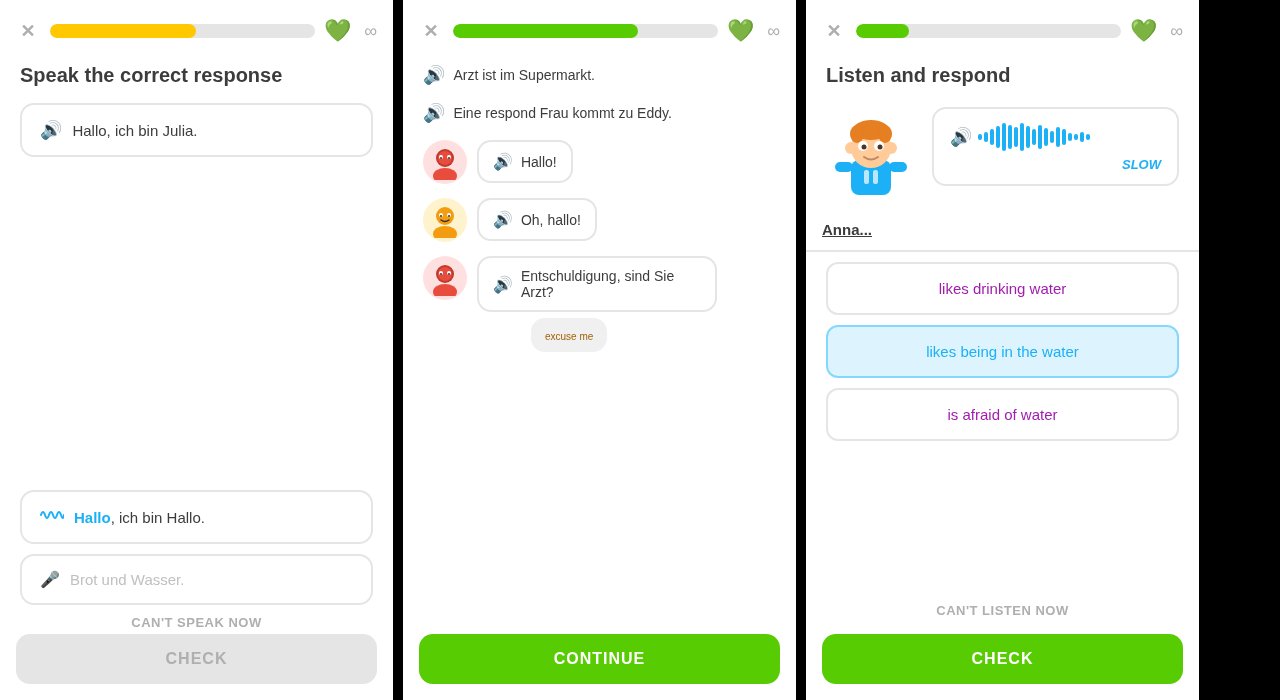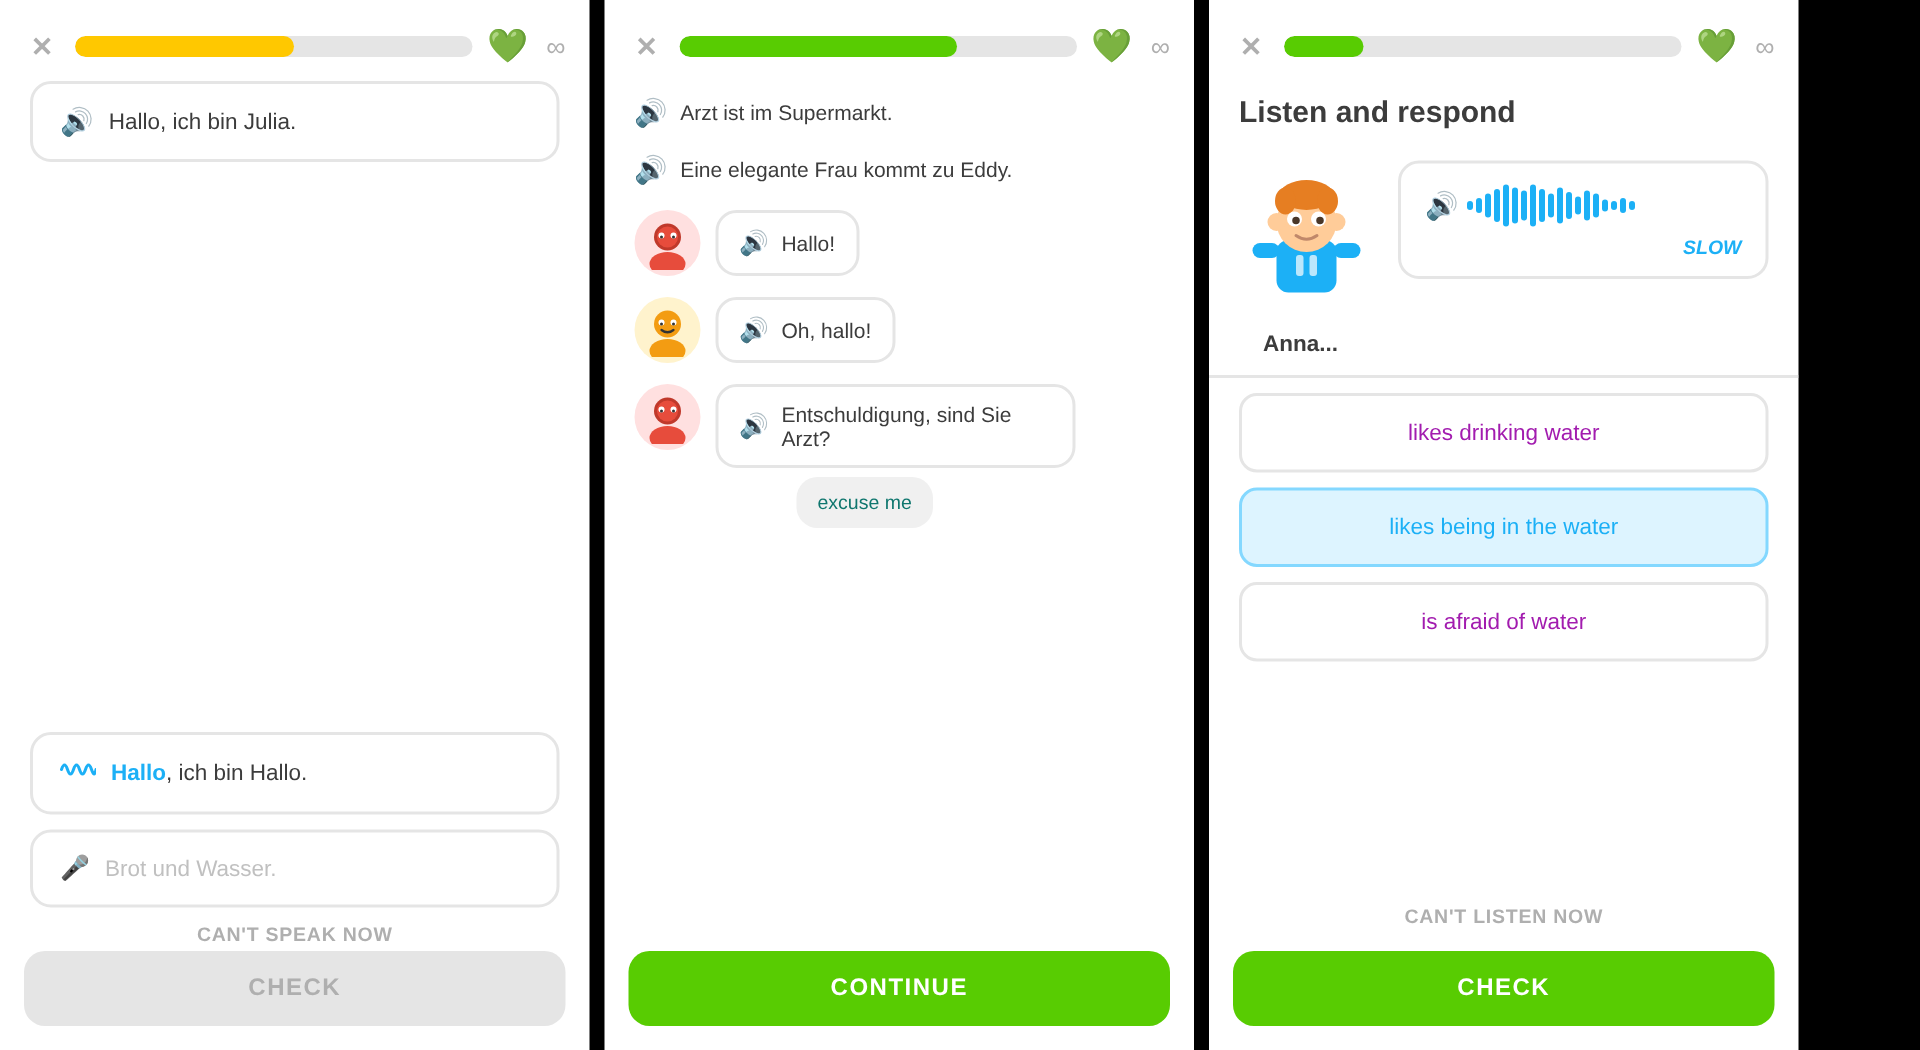--- a/index.html
+++ b/index.html
@@ -196,22 +196,22 @@
       font-weight: 500;
     }
     .translation-bubble {
       background: #f0f0f0;
       border-radius: 14px;
       padding: 8px 14px;
       margin-left: 54px;
       display: inline-block;
     }
     .translation-text {
-      font-size: 13px;
-      color: #0f766e;
+      font-size: 10px;
+      color: #a16207;
     }
     .narrator-text {
       font-size: 14px;
       color: #3c3c3c;
       margin-bottom: 2px;
       display: flex;
       align-items: center;
       gap: 8px;
     }
     .continue-btn-container {
@@ -265,23 +265,24 @@
       font-size: 13px;
       color: #1cb0f6;
       font-weight: 700;
       align-self: flex-end;
       font-style: italic;
     }
     .anna-label {
       font-size: 15px;
       font-weight: 700;
       color: #3c3c3c;
-      padding: 4px 36px 12px;
+      padding: 4px 16px 12px;
       border-bottom: 2px solid #e5e5e5;
       margin: 0 0 10px;
+      text-decoration: underline;
     }
     .answer-option {
       margin: 0 20px 10px;
       border: 2px solid #e5e5e5;
       border-radius: 12px;
       padding: 16px;
       text-align: center;
       cursor: pointer;
       font-size: 15px;
       color: #a21caf;
@@ -316,20 +317,21 @@
     <div class="close-btn">
       <span>✕</span>
     </div>
     <div class="progress-bar-bg">
       <div class="progress-bar-fill" style="width:55%; background:#ffc800;"></div>
     </div>
     <span class="heart-icon">💚</span>
     <span class="infinity-icon">∞</span>
   </div>
 
+  <div class="panel1-title">Speak the correct response</div>
 
   <div class="speech-bubble">
     <span class="speaker-icon">🔊</span>
     <span class="bubble-text">Hallo, ich bin Julia.</span>
   </div>
 
   <div class="spacer"></div>
 
   <div class="response-bubble">
     <span class="wave-icon">
@@ -366,21 +368,21 @@
   </div>
 
   <div class="chat-container">
 
     <div class="narrator-text">
       <span style="font-size:18px; color:#1cb0f6;">🔊</span>
       <span>Arzt ist im Supermarkt.</span>
     </div>
     <div class="narrator-text">
       <span style="font-size:18px; color:#1cb0f6;">🔊</span>
-      <span>Eine elegante Frau kommt zu Eddy.</span>
+      <span>Eine respond Frau kommt zu Eddy.</span>
     </div>
 
     <div class="chat-line">
       <div class="chat-avatar avatar-red">
         <svg width="36" height="36" viewBox="0 0 36 36">
           <circle cx="18" cy="18" r="18" fill="#ffe0e0"></circle>
           <circle cx="18" cy="14" r="9" fill="#c0392b"></circle>
           <circle cx="18" cy="14" r="7" fill="#e74c3c"></circle>
           <ellipse cx="18" cy="32" rx="12" ry="8" fill="#e74c3c"></ellipse>
           <circle cx="14" cy="13" r="2" fill="white"></circle>

